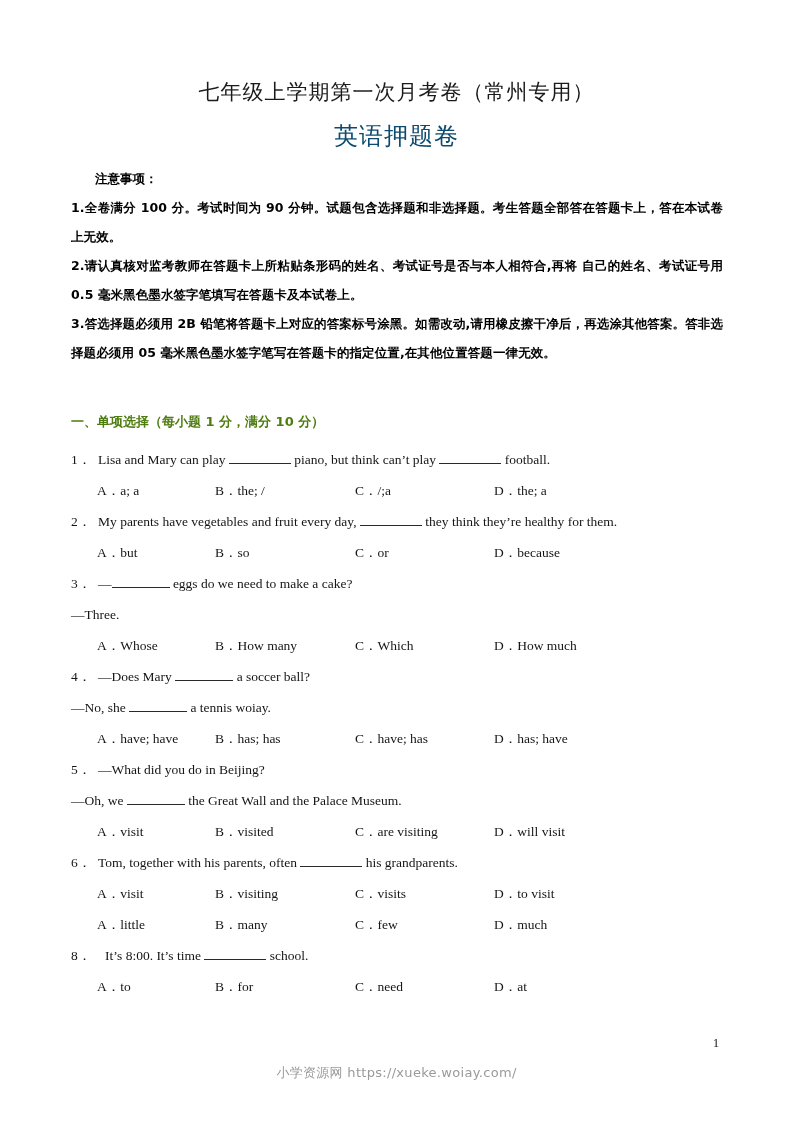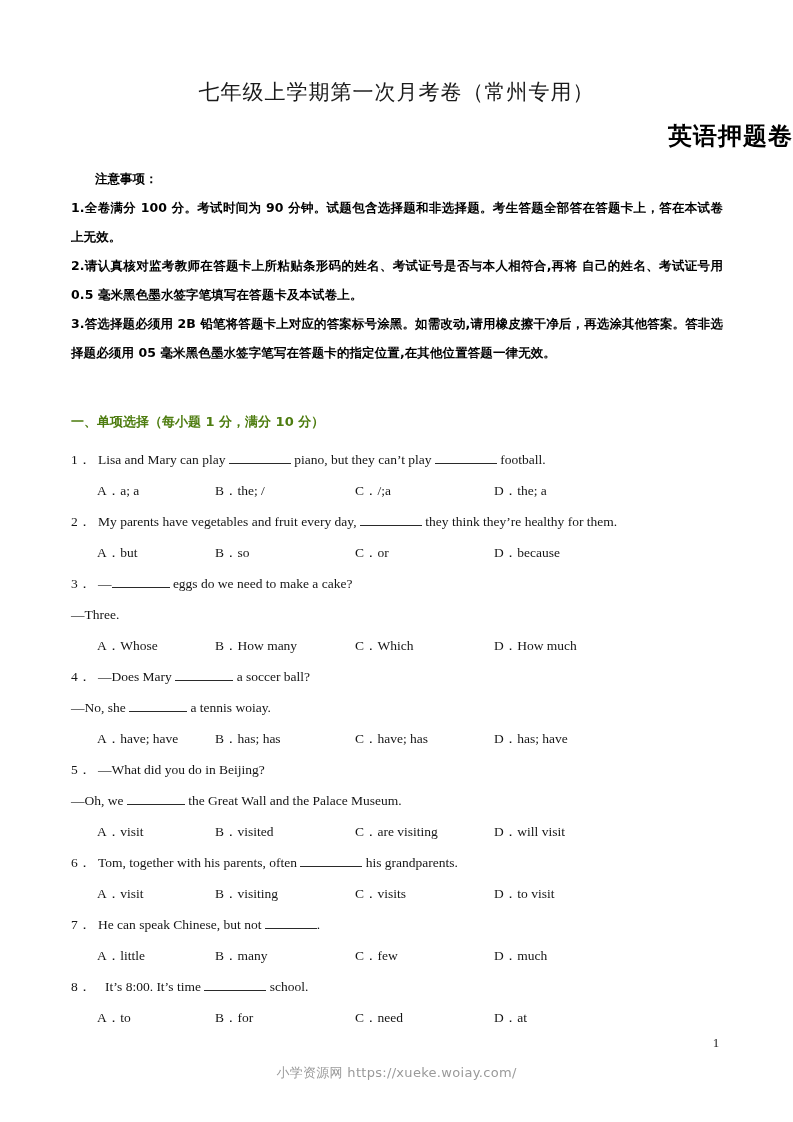--- a/index.html
+++ b/index.html
@@ -36,26 +36,26 @@
     font-size: 21px;
     letter-spacing: 1px;
     color: #1a1a1a;
     white-space: nowrap;
   }
   .title-sub {
     position: absolute;
     left: 0;
     top: 120px;
     width: 793px;
-    text-align: right;
+    text-align: center;
     font-family: "DejaVu Sans", "Liberation Sans", sans-serif;
     font-size: 24px;
-    font-weight: bold;
+    font-weight: normal;
     letter-spacing: 1px;
-    color: #000000;
+    color: #0c4a6e;
     white-space: nowrap;
   }
 
   
   .notice {
     position: absolute;
     left: 71px;
     top: 164px;
     width: 652px;
   }
@@ -183,21 +183,21 @@
     <div class="notice-para">1.全卷满分 100 分。考试时间为 90 分钟。试题包含选择题和非选择题。考生答题全部答在答题卡上，答在本试卷上无效。</div>
     <div class="notice-para">2.请认真核对监考教师在答题卡上所粘贴条形码的姓名、考试证号是否与本人相符合,再将 自己的姓名、考试证号用 0.5 毫米黑色墨水签字笔填写在答题卡及本试卷上。</div>
     <div class="notice-para">3.答选择题必须用 2B 铅笔将答题卡上对应的答案标号涂黑。如需改动,请用橡皮擦干净后，再选涂其他答案。答非选择题必须用 05 毫米黑色墨水签字笔写在答题卡的指定位置,在其他位置答题一律无效。</div>
   </div>
 
   <div class="section-heading">一、单项选择（每小题 1 分，满分 10 分）</div>
 
   <div class="questions">
 
     <div class="line q-stem">
-      <span class="q-num">1．</span><span>Lisa and Mary can play </span><span class="blank bl-lg"></span><span> piano, but they can’t play </span><span class="blank bl-lg"></span><span> football.</span>
+      <span class="q-num">1．</span><span>Lisa and Mary can play </span><span class="blank bl-lg"></span><span> piano, but think can’t play </span><span class="blank bl-lg"></span><span> football.</span>
     </div>
     <div class="line opts">
       <span class="opt a">A．a; a</span>
       <span class="opt b">B．the; /</span>
       <span class="opt c">C．/;a</span>
       <span class="opt d">D．the; a</span>
     </div>
 
     <div class="line q-stem">
       <span class="q-num">2．</span><span>My parents have vegetables and fruit every day, </span><span class="blank bl-lg"></span><span> they think they’re healthy for them.</span>
@@ -251,23 +251,20 @@
     <div class="line q-stem">
       <span class="q-num">6．</span><span>Tom, together with his parents, often </span><span class="blank bl-lg"></span><span> his grandparents.</span>
     </div>
     <div class="line opts">
       <span class="opt a">A．visit</span>
       <span class="opt b">B．visiting</span>
       <span class="opt c">C．visits</span>
       <span class="opt d">D．to visit</span>
     </div>
 
-    <div class="line q-stem">
-      <span class="q-num">7．</span><span>He can speak Chinese, but not </span><span class="blank bl-sm"></span><span>.</span>
-    </div>
     <div class="line opts">
       <span class="opt a">A．little</span>
       <span class="opt b">B．many</span>
       <span class="opt c">C．few</span>
       <span class="opt d">D．much</span>
     </div>
 
     <div class="line q-stem">
       <span class="q-num wide">8．</span><span>It’s 8:00. It’s time </span><span class="blank bl-lg"></span><span> school.</span>
     </div>

